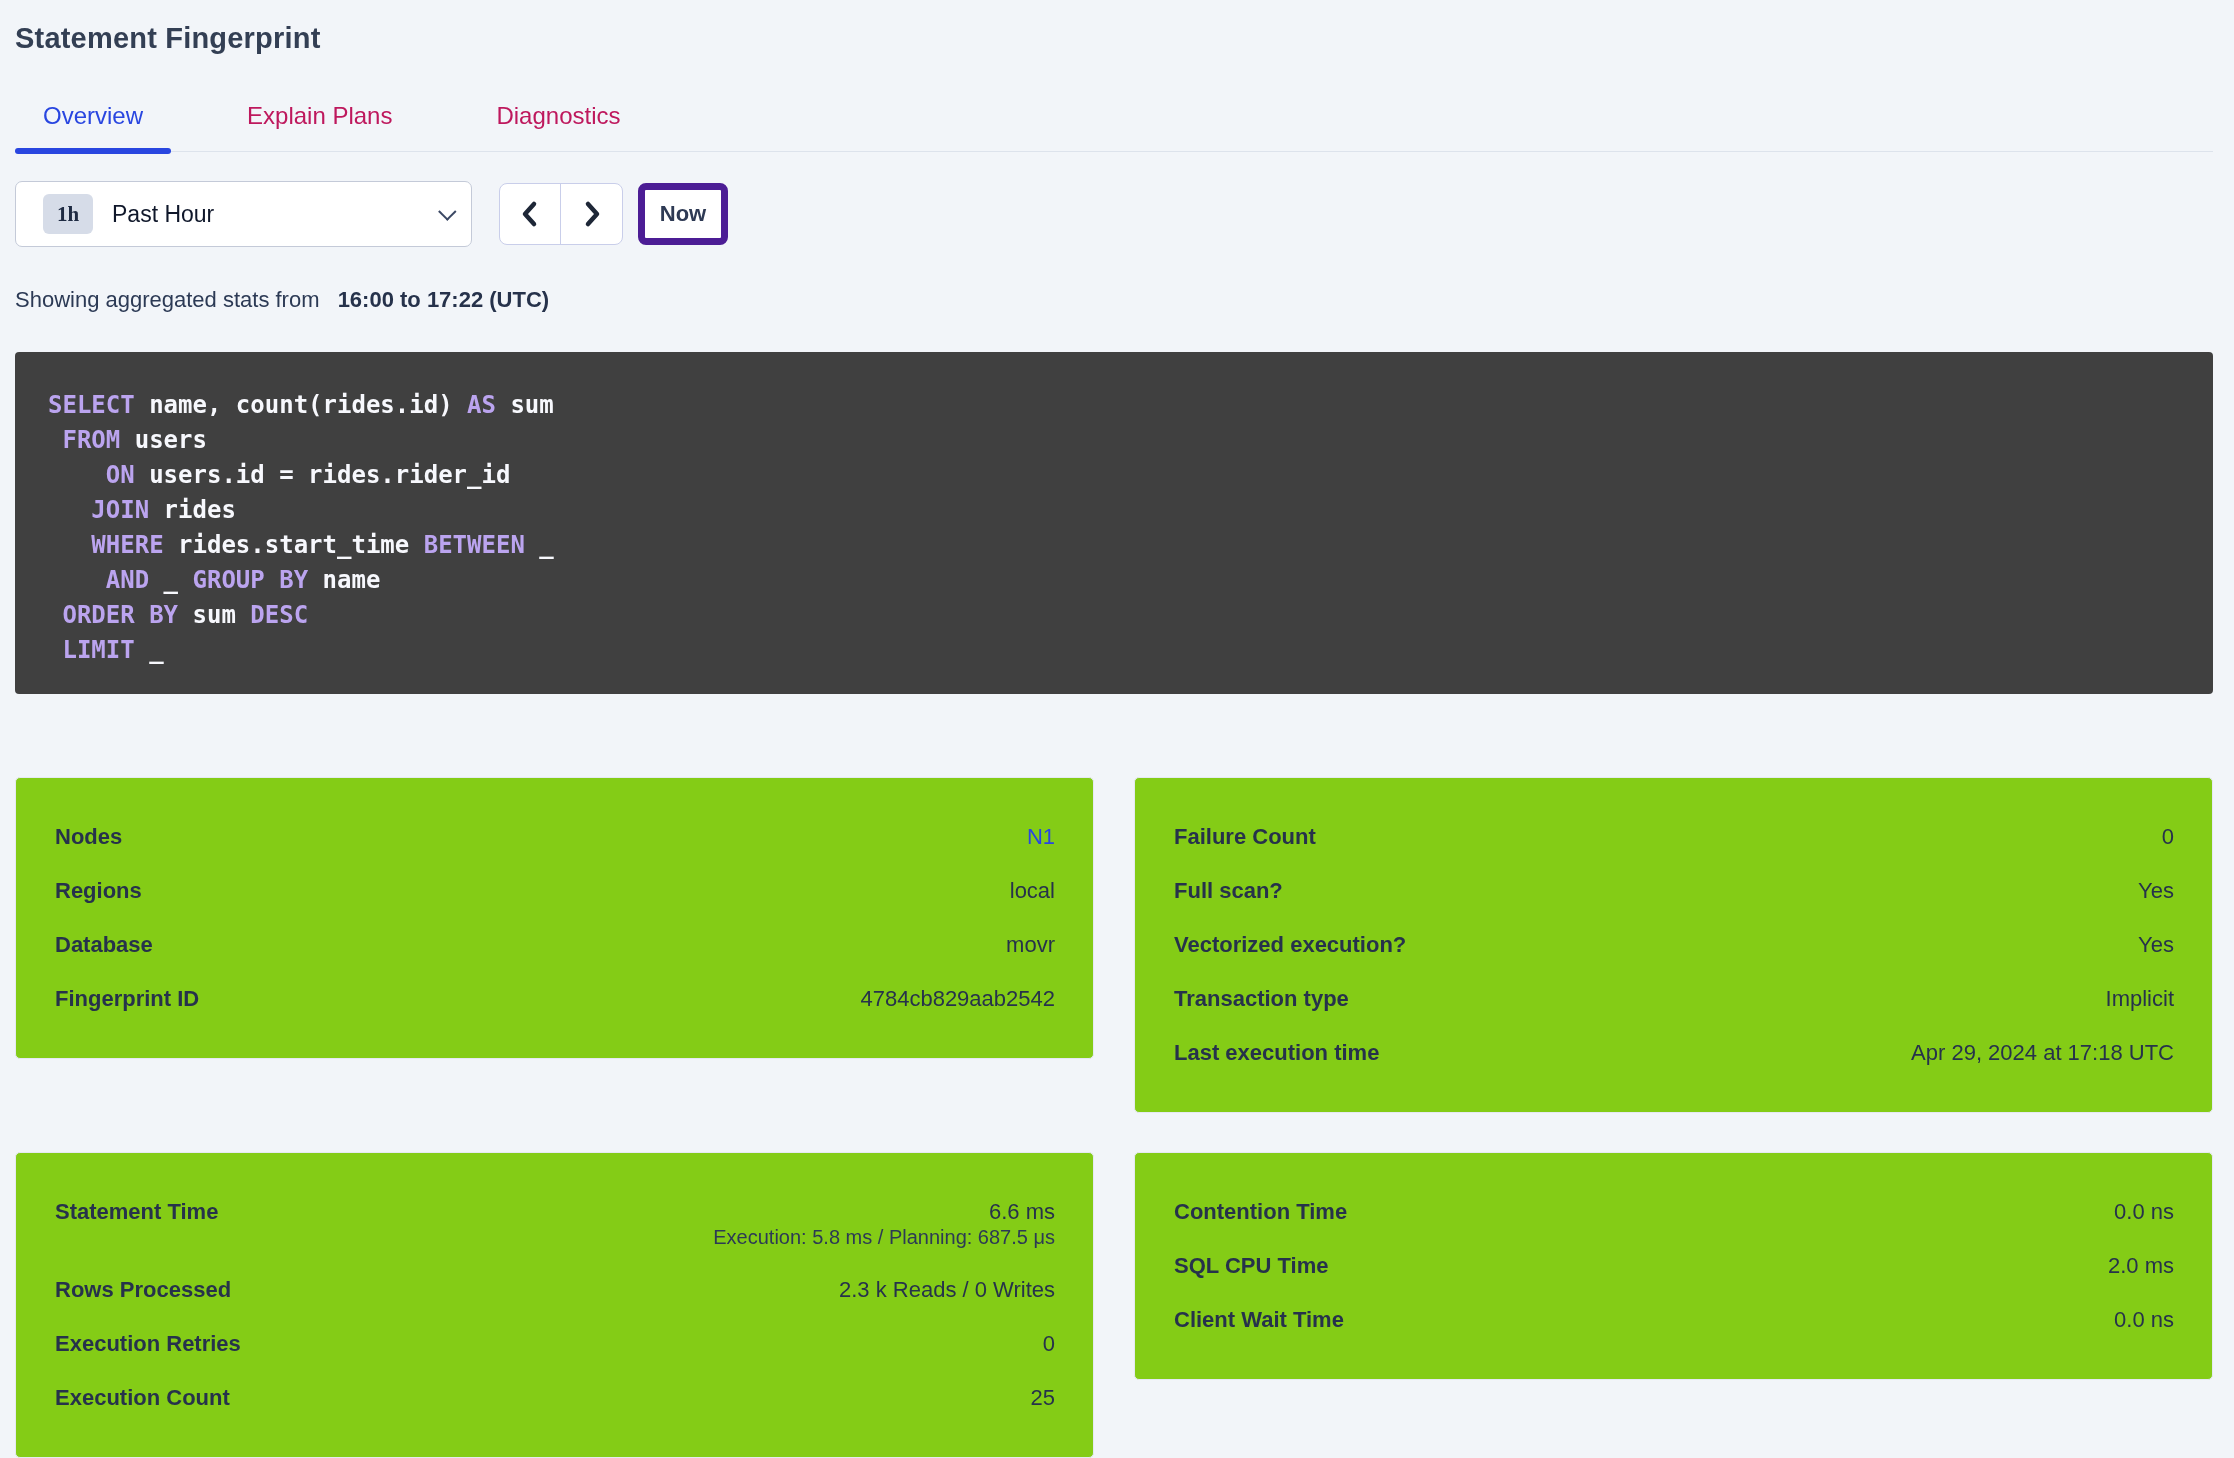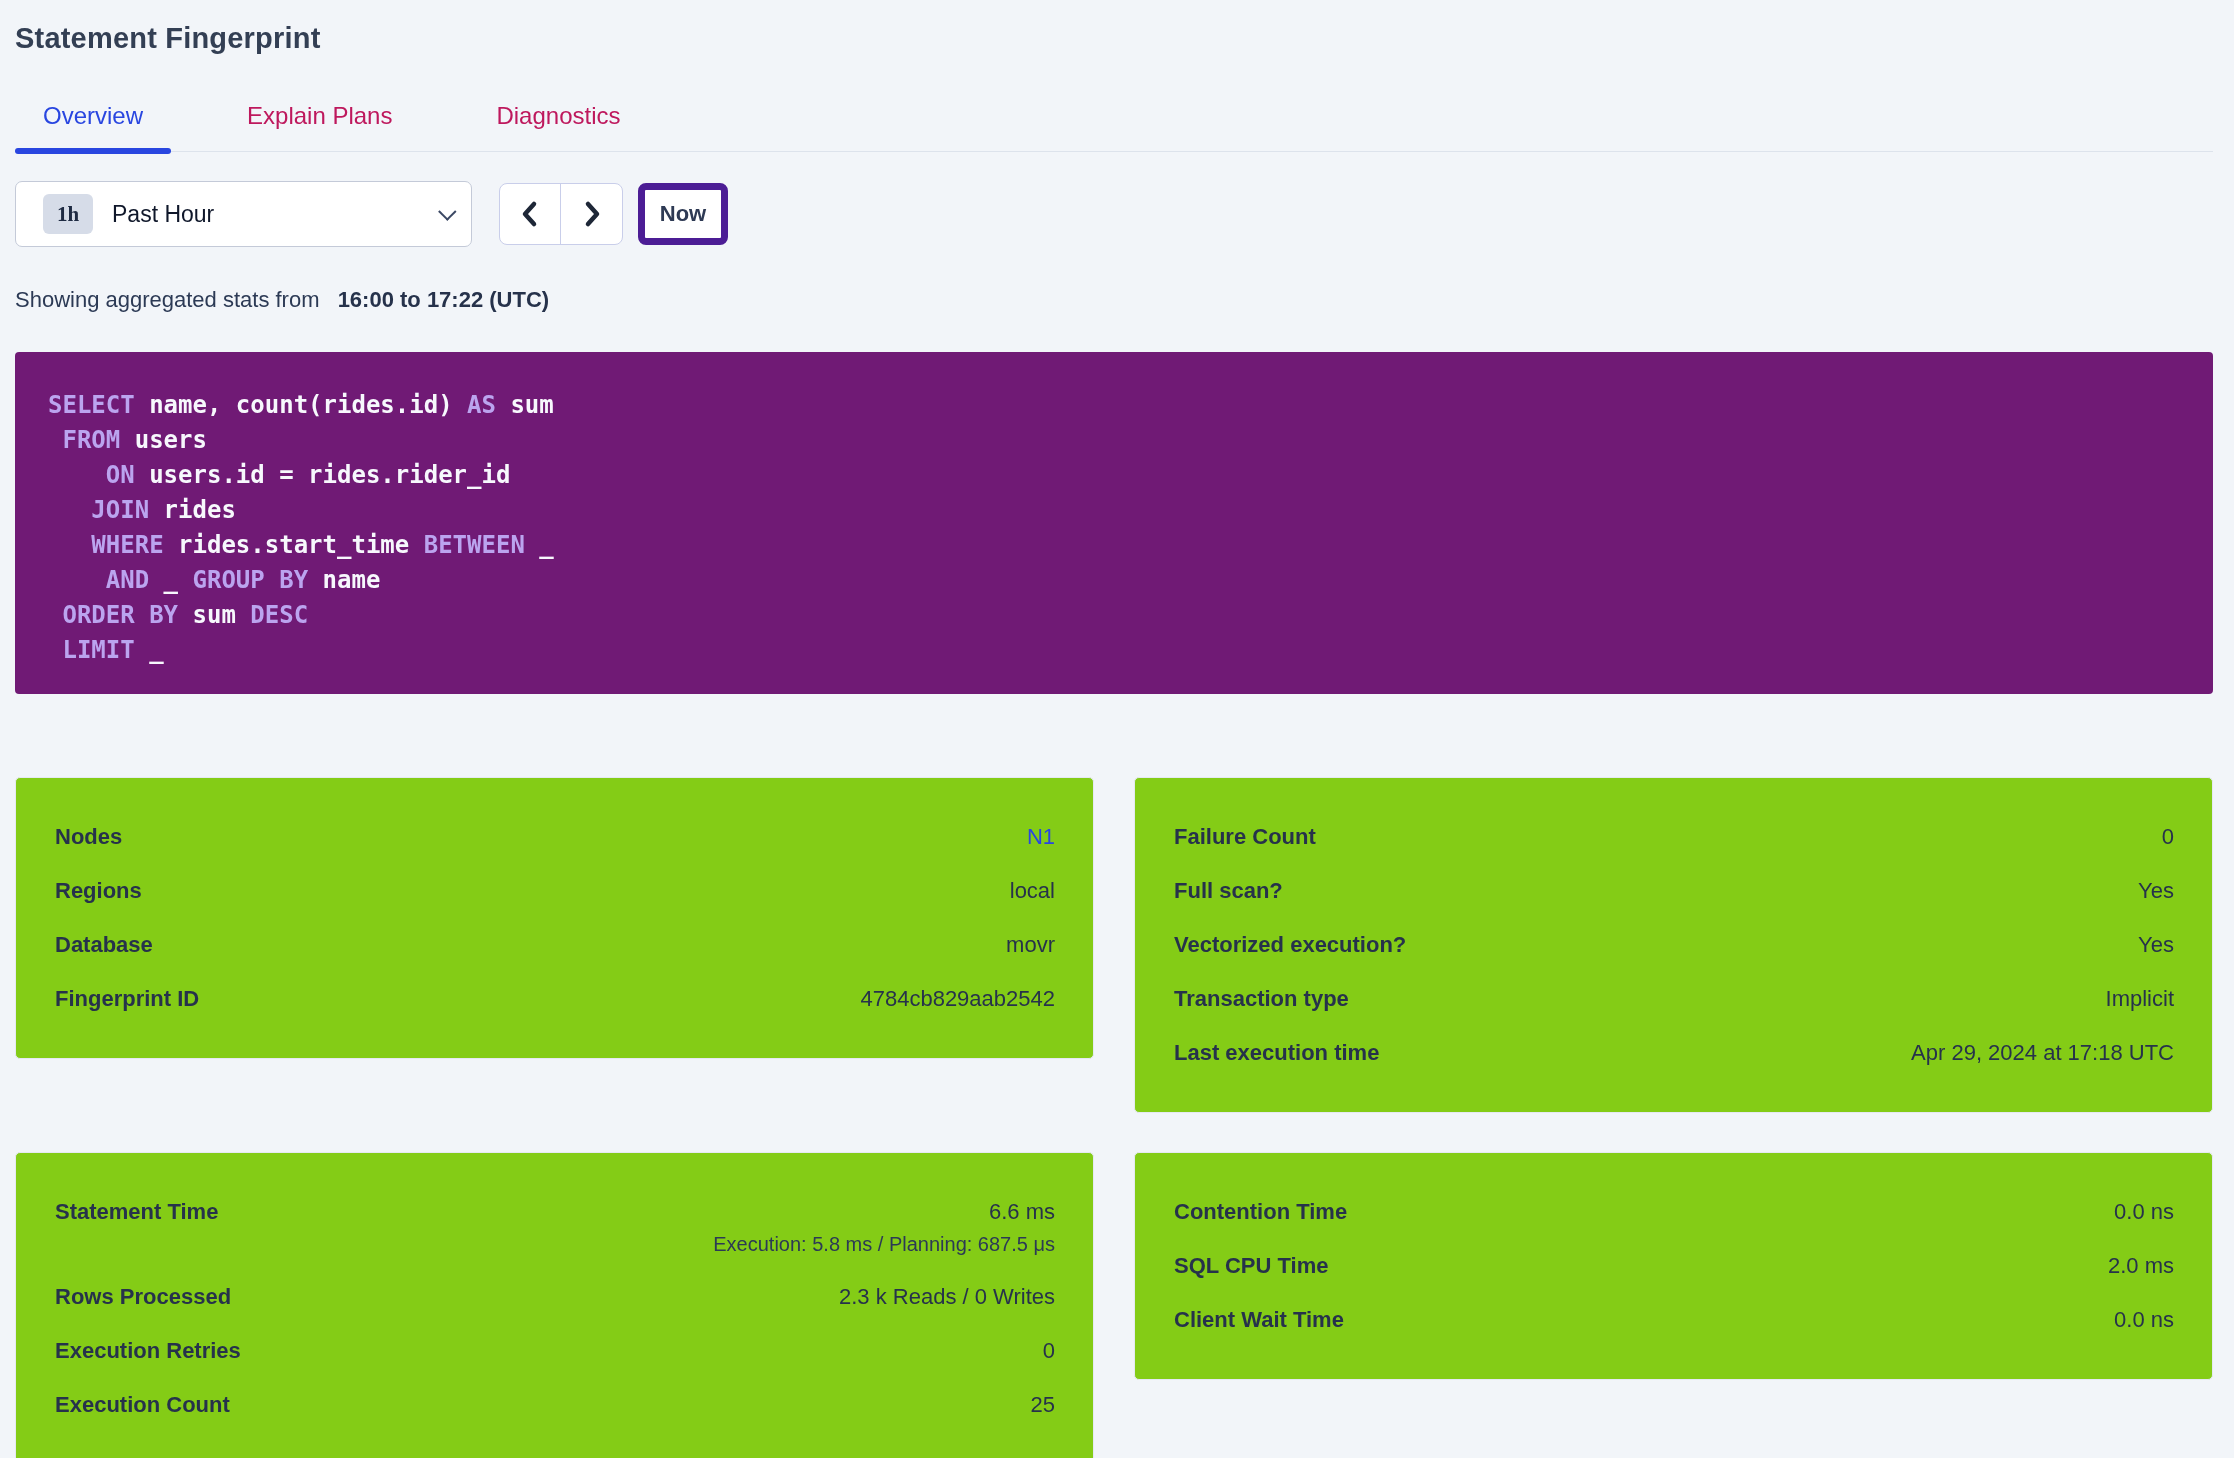--- a/index.html
+++ b/index.html
@@ -118,21 +118,21 @@
 
   
   .agg-note { margin-top:40px; font-size:22px; color:#2C3A55; }
   .agg-note b { font-weight:700; color:#26324B;margin-left:12px; }
 
   
   .sql-box {
     margin-top:39px;
     width:2198px;
     height:342px;
-    background:#701a75;
+    background:#404040;
     border-radius:4px;
     padding:36px 30px 0 33px;
   }
   .code-line {
     white-space:pre;
     font-family:"DejaVu Sans Mono", monospace;
     font-size:24px;
     font-weight:700;
     line-height:35px;
     color:#F7F8FD;
@@ -169,21 +169,20 @@
     line-height:26px;
   }
   .info-value {
     font-size:22px;
     color:#26324B;
     line-height:26px;
     text-align:right;
   }
   .info-value.link { color:#2946E0; cursor:pointer; }
   .sub-value {
-    margin-top:7px;
     font-size:20px;
     color:#2C3A55;
     text-align:center;
     line-height:24px;
   }
 </style>
 </head>
 <body>
 
 <div class="container">

